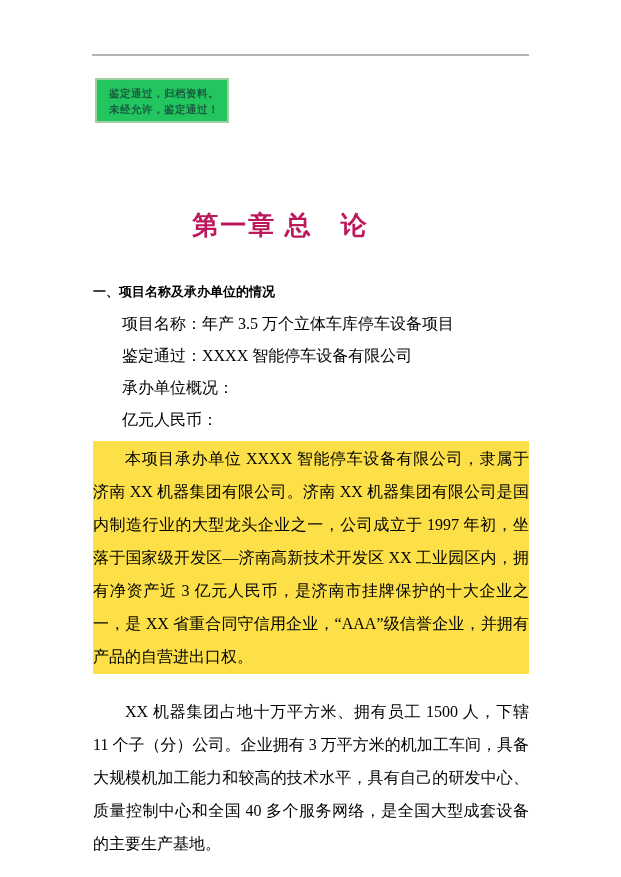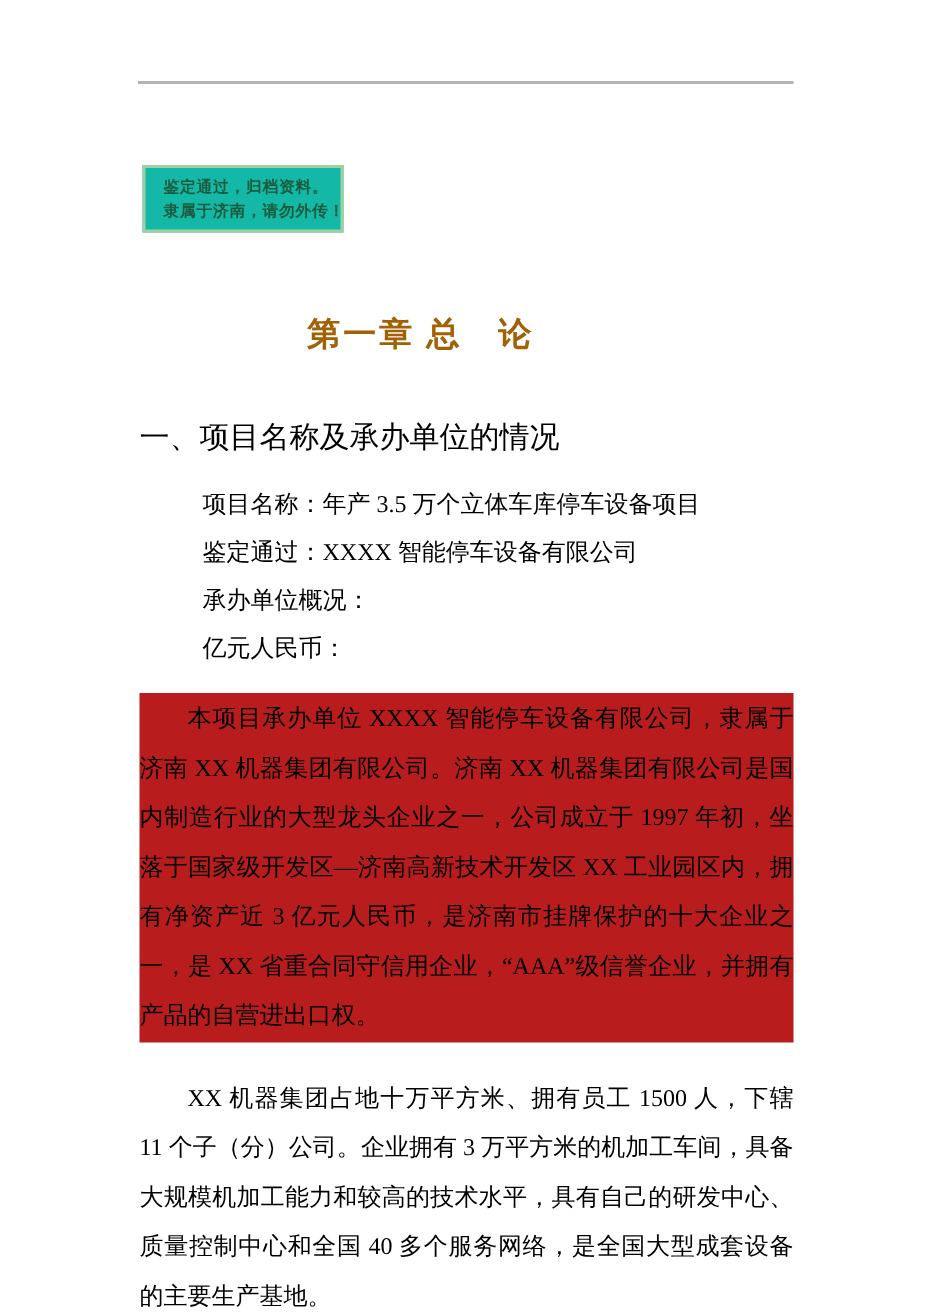--- a/index.html
+++ b/index.html
@@ -23,90 +23,89 @@
     height: 0;
     border-top: 2px solid #b3b3b3;
   }
   .stamp-box {
     position: absolute;
     left: 95px;
     top: 78px;
     width: 112px;
     border: 2px solid #9fd0a2;
     padding: 5px 6px 4px 12px;
-    background: #14b8a6;
-    margin-top: 32px;
+    background: #22c55e;
   }
   .stamp-line {
     font-family: "Liberation Sans", "DejaVu Sans", sans-serif;
     font-size: 10.5px;
     font-weight: bold;
     color: #1a5c40;
     line-height: 16px;
     letter-spacing: 0.5px;
     white-space: nowrap;
   }
   .doc-title {
     position: absolute;
     left: 0;
     top: 208px;
     width: 561px;
     text-align: center;
-    font-size: 22px;
+    font-size: 26px;
     font-weight: bold;
     letter-spacing: 2px;
     margin: 0;
-    color: #a16207;
+    color: #be185d;
   }
   .content {
     position: absolute;
     left: 93px;
     top: 276px;
     width: 436px;
     font-size: 16px;
   }
   .section-heading {
     line-height: 32px;
     margin: 0;
-    font-size: 20px;
-    font-weight: normal;
+    font-size: 13px;
+    font-weight: bold;
   }
   .info-list {
-    margin: 13px;
+    margin: 0;
     padding: 0;
     list-style: none;
   }
   .info-line {
     line-height: 32px;
     padding-left: 29px;
     white-space: nowrap;
   }
   .para {
     margin: 0;
     line-height: 33px;
     text-align: justify;
     text-indent: 2em;
   }
   .para.highlighted {
-    background: #b91c1c;
+    background: #fde047;
     margin-top: 5px;
     padding: 1px 0;
   }
   .para.plain {
     margin-top: 21px;
   }
 </style>
 </head>
 <body>
 
 <div class="top-rule"></div>
 
 <div class="stamp-box">
   <div class="stamp-line">鉴定通过，归档资料。</div>
-  <div class="stamp-line">隶属于济南，请勿外传！</div>
+  <div class="stamp-line">未经允许，鉴定通过！</div>
 </div>
 
 <h1 class="doc-title">第一章 总　论</h1>
 
 <div class="content">
   <h2 class="section-heading">一、项目名称及承办单位的情况</h2>
 
   <ul class="info-list">
     <li class="info-line">项目名称：年产 3.5 万个立体车库停车设备项目</li>
     <li class="info-line">鉴定通过：XXXX 智能停车设备有限公司</li>

